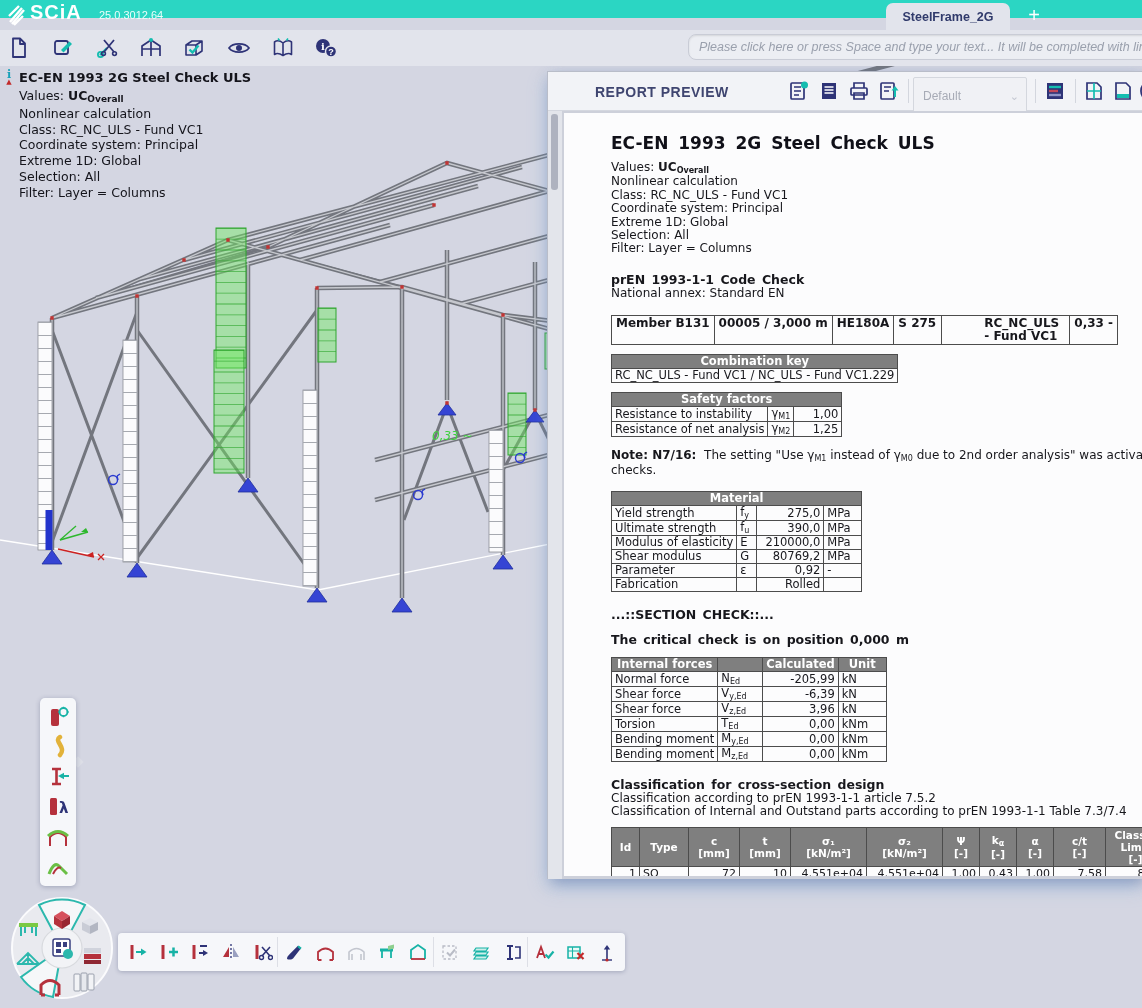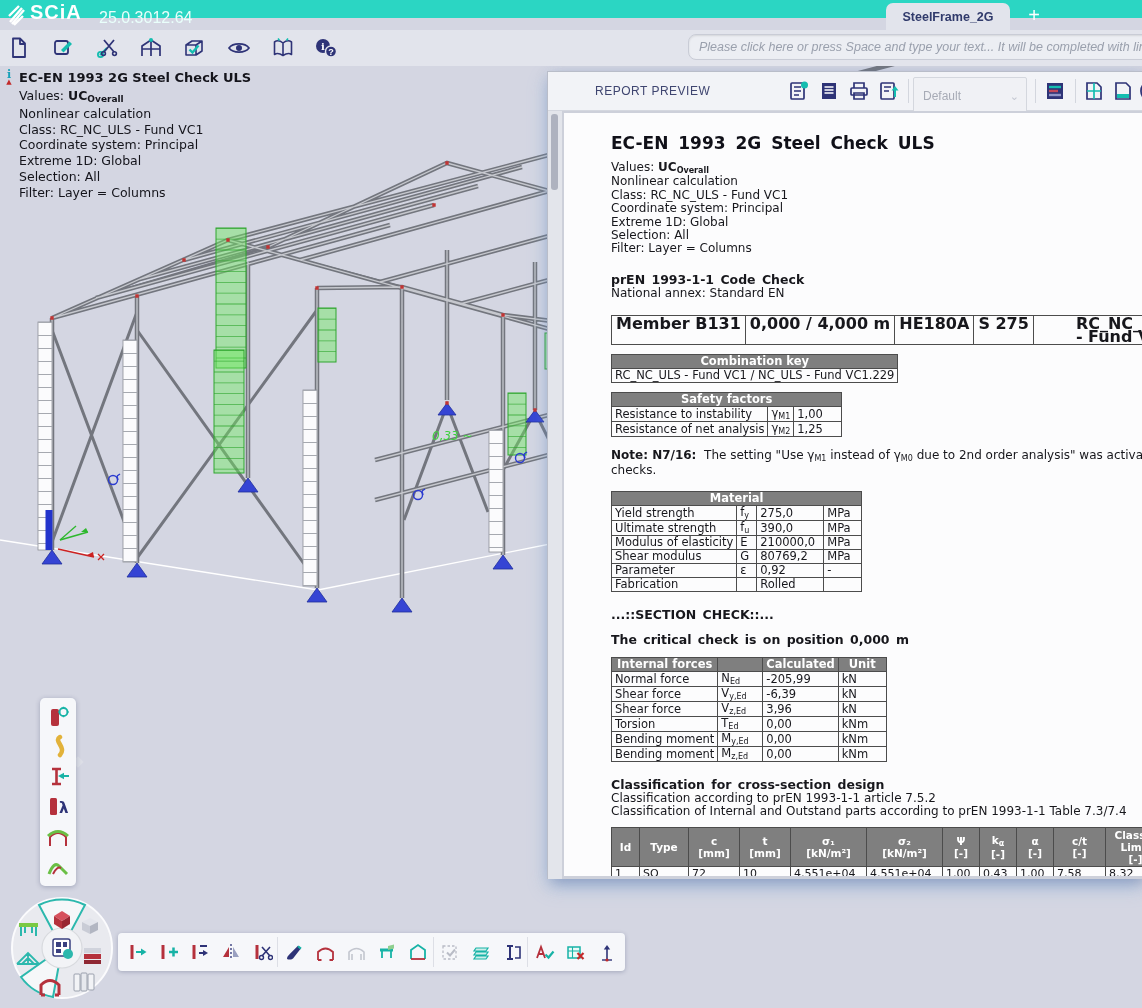--- a/index.html
+++ b/index.html
@@ -1,21 +1,21 @@
 <!DOCTYPE html>
 <html><head>
 <meta charset="utf-8">
 <style>
   html,body{margin:0;padding:0;}
   body{width:1142px;height:1008px;position:relative;overflow:hidden;background:#d4d6e2;
        font-family:"Liberation Sans",sans-serif;}
   
   .titlebar{position:absolute;left:0;top:0;width:1142px;height:18px;background:#2bd6c3;z-index:30;}
   .brand{position:absolute;left:30px;top:1px;font-size:20px;font-weight:bold;color:#fff;letter-spacing:1px;}
-  .version{position:absolute;left:99px;top:9px;font-size:16px;color:#e9fffb;}
+  .version{position:absolute;left:99px;top:9px;font-size:11px;color:#e9fffb;}
   .logo-glyph{position:absolute;left:7px;top:4px;}
   .tab{position:absolute;left:886px;top:3px;width:124px;height:27px;background:#e2e4ec;
        border-radius:7px 7px 0 0;display:flex;align-items:center;justify-content:center;
        font-size:12.5px;font-weight:bold;color:#303a6b;}
   .newtab{position:absolute;left:1022px;top:2px;width:24px;height:26px;color:#fff;font-size:20px;
        display:flex;align-items:center;justify-content:center;cursor:pointer;}
   
   .toolbar-row{position:absolute;left:0;top:30px;width:1142px;height:36px;background:#e2e4ec;z-index:29;}
   .tb-btn{position:absolute;top:3px;width:34px;height:30px;display:flex;align-items:center;justify-content:center;}
   .cmd{position:absolute;left:688px;top:34px;width:470px;height:26px;box-sizing:border-box;
@@ -41,42 +41,42 @@
   .bottom-toolbar{position:absolute;left:118px;top:933px;height:38px;background:#f6f7fa;border-radius:4px;
        box-shadow:0 1px 4px rgba(40,50,90,.28);display:flex;align-items:center;padding:0 4px;z-index:6;}
   .bt{width:31px;height:30px;display:flex;align-items:center;justify-content:center;}
   .bt.sep{border-left:1px solid #dddfe6;}
   
   .wheel{position:absolute;left:6px;top:896px;z-index:7;}
   
   .report-panel{position:absolute;left:548px;top:72px;width:594px;height:806px;z-index:20;
        box-shadow:0 0 0 1px #b9bdc9,3px 5px 14px rgba(60,70,120,.35),0 8px 18px rgba(130,185,235,.45);}
   .rp-header{position:relative;height:38px;background:#f2f3f7;border-bottom:1px solid #d4d7df;}
-  .rp-title{position:absolute;left:47px;top:12px;font-size:12px;font-weight:normal;letter-spacing:.5px;color:#3f4570;text-align:right;}
+  .rp-title{position:absolute;left:47px;top:12px;font-size:14px;font-weight:bold;letter-spacing:.5px;color:#3f4570;text-align:right;}
   .rp-btn{position:absolute;top:4px;width:30px;height:30px;display:flex;align-items:center;justify-content:center;}
   .rp-sep{position:absolute;top:7px;width:1px;height:24px;background:#d3d6de;}
   .rp-dd{position:absolute;left:365px;top:5px;width:114px;height:38px;background:#f0f1f5;border:1px solid #d4d7de;
        border-radius:2px;box-sizing:border-box;display:flex;align-items:center;font-size:12px;color:#a7abb6;padding-left:9px;}
   .rp-dd .chev{margin-left:auto;margin-right:7px;color:#c3c7d1;font-size:11px;}
   .rp-body{position:relative;height:768px;background:#cdd0da;overflow:visible;}
   .rp-scroll{position:absolute;left:0;top:0;bottom:0;width:14px;background:#e3e5eb;}
   .rp-thumb{position:absolute;left:3px;top:3px;width:7px;height:76px;background:#aeb2bf;border-radius:3px;}
   .page{position:absolute;left:16px;top:2px;width:602px;height:763px;background:rgba(255,255,255,.93);
        overflow:hidden;font-family:"DejaVu Sans",sans-serif;color:#17171c;}
   .pg{margin-left:47px;}
   .pg-title{font-size:17px;font-weight:bold;word-spacing:4px;margin:20px 0 8px 0;color:#101018;}
   .pg-line{font-size:12px;line-height:13.4px;}
   .pg-bold{font-size:12.5px;font-weight:bold;word-spacing:2px;}
   .sb{font-size:8px;position:relative;top:2px;}
   table{border-collapse:collapse;table-layout:fixed;}
   td,th{border:1px solid #4c4c4c;font-family:"DejaVu Sans",sans-serif;font-size:11.5px;
         line-height:13px;padding:0 3px;overflow:hidden;white-space:nowrap;}
   th{background:#7f7f7f;color:#fff;text-align:center;font-weight:bold;}
-  .num{margin-top:32px;}
-  .member-table td{font-weight:bold;font-size:16px;vertical-align:top;padding:1px 4px;}
+  .num{text-align:right;margin-top:32px;}
+  .member-table td{font-weight:bold;font-size:12px;vertical-align:top;padding:1px 4px;}
   .member-table .wrapcell{white-space:normal;padding-left:42px;}
   .cls-table th{text-align:center;font-size:10.5px;line-height:12px;padding:1px 2px;}
   .cls-table td{font-size:11px;}
   
   .scene{position:absolute;left:0;top:0;z-index:1;}
 </style>
 </head>
 <body>
 
 <svg class="scene" width="1142" height="1008">
@@ -519,21 +519,21 @@
               <col style="width:96px">
               <col style="width:110px">
               <col style="width:60px">
               <col style="width:48px">
               <col style="width:128px">
               <col style="width:48px">
             </colgroup>
           <tbody>
               <tr>
             <td>Member B131</td>
-            <td>0,000 / 4,000 m</td>
+            <td>00005 / 3,000 m</td>
             <td>HE180A</td>
             <td>S 275</td>
             <td class="wrapcell">RC_NC_ULS - Fund VC1</td>
             <td>0,33 -</td>
           </tr>
         </tbody>
           </table>
 
         <table style="margin-top:9px">
           <colgroup>

